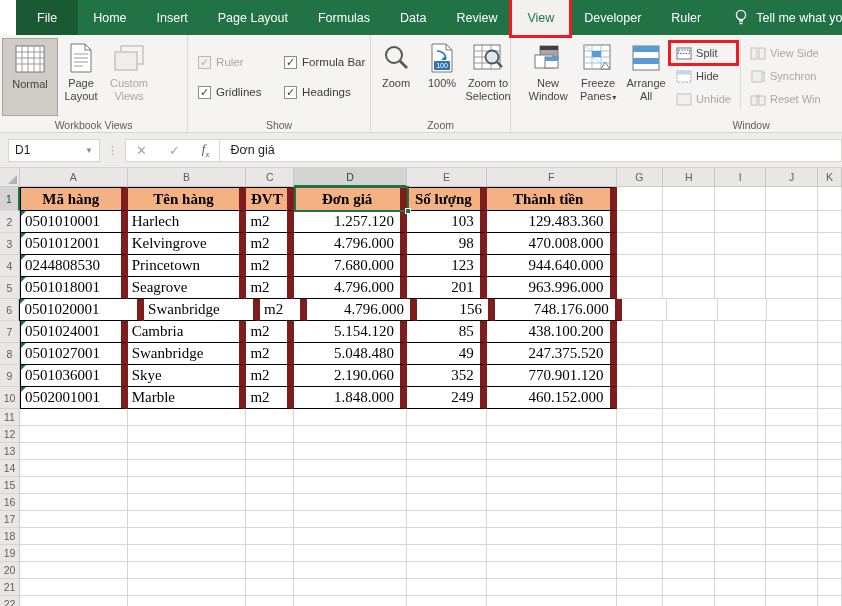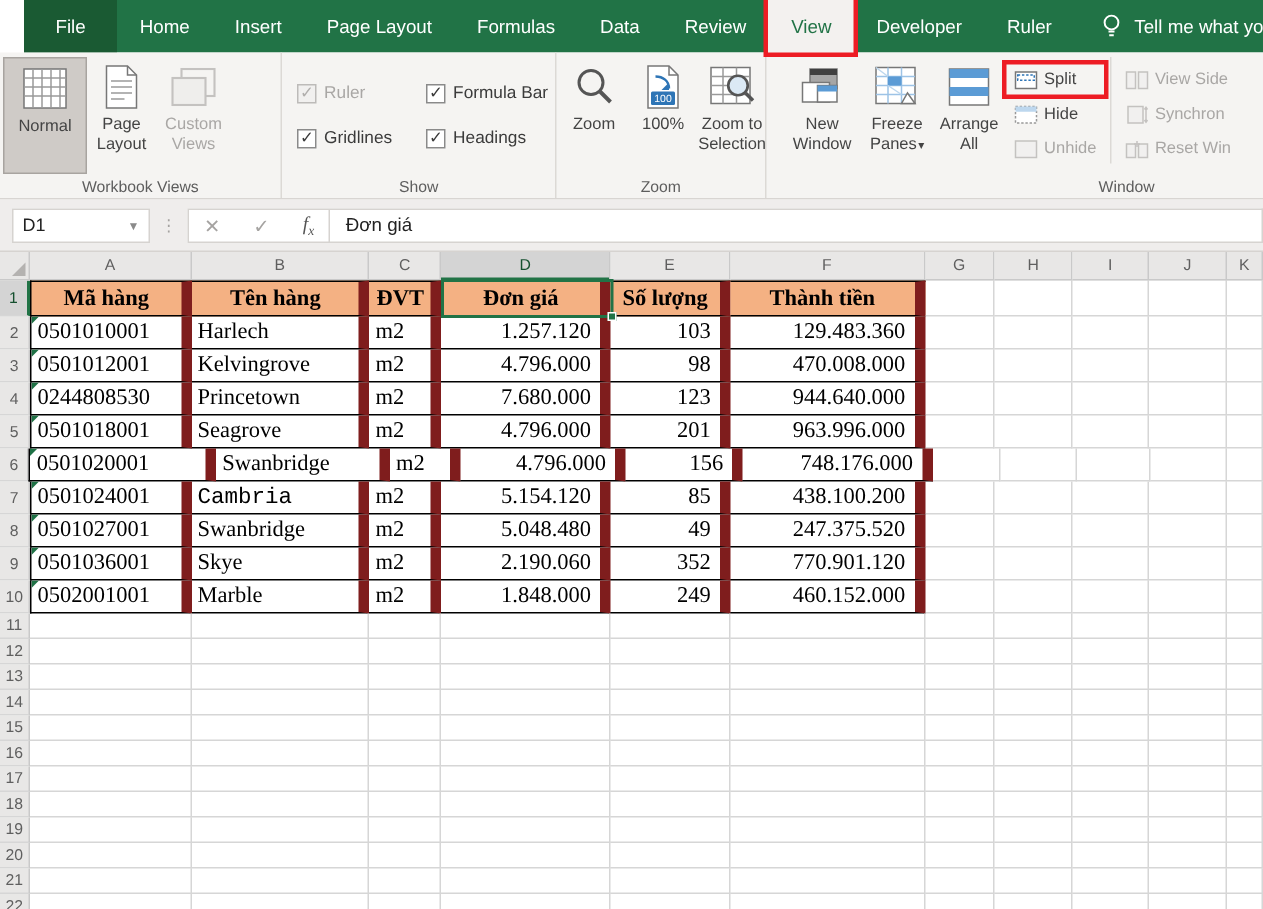--- a/index.html
+++ b/index.html
@@ -497,21 +497,21 @@
         <div class="cell" style="width: 51px;"></div>
         <div class="cell" style="width: 52px;"></div>
         <div class="cell" style="width: 24px; flex: 1 0 auto;"></div>
       </div>
       <div class="row" style="height: 22px;">
         <div class="gut">7</div>
         <div class="cell t first a-left" style="width: 108px;">
           <span class="flag"></span>
           <span>0501024001</span>
         </div>
-        <div class="cell t a-left" style="width: 119px; font-family: Liberation Mono, monospace;">
+        <div class="cell t a-left" style="width: 119px;">
           <span>Cambria</span>
         </div>
         <div class="cell t a-left" style="width: 48px;">
           <span>m2</span>
         </div>
         <div class="cell t a-right" style="width: 113px;">
           <span>5.154.120</span>
         </div>
         <div class="cell t a-right" style="width: 80px;">
           <span>85</span>

